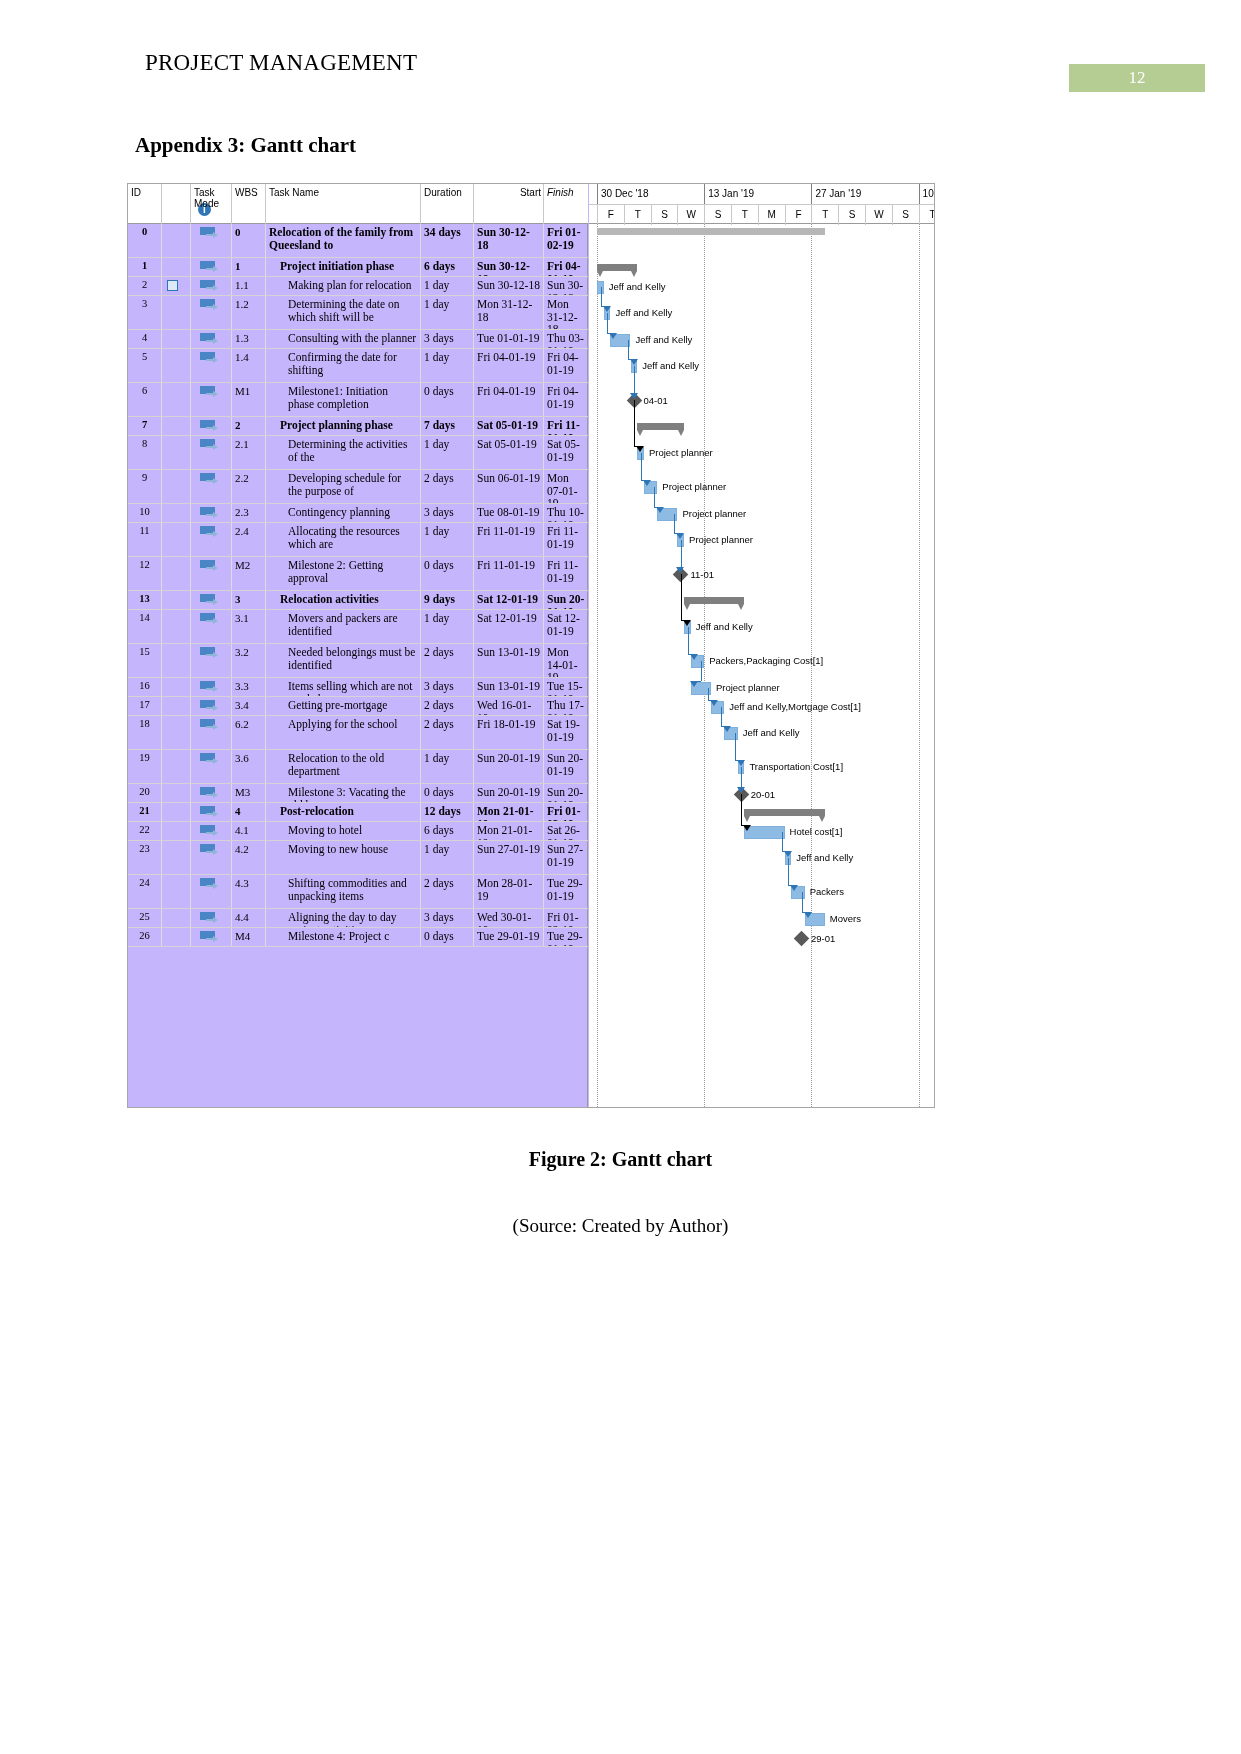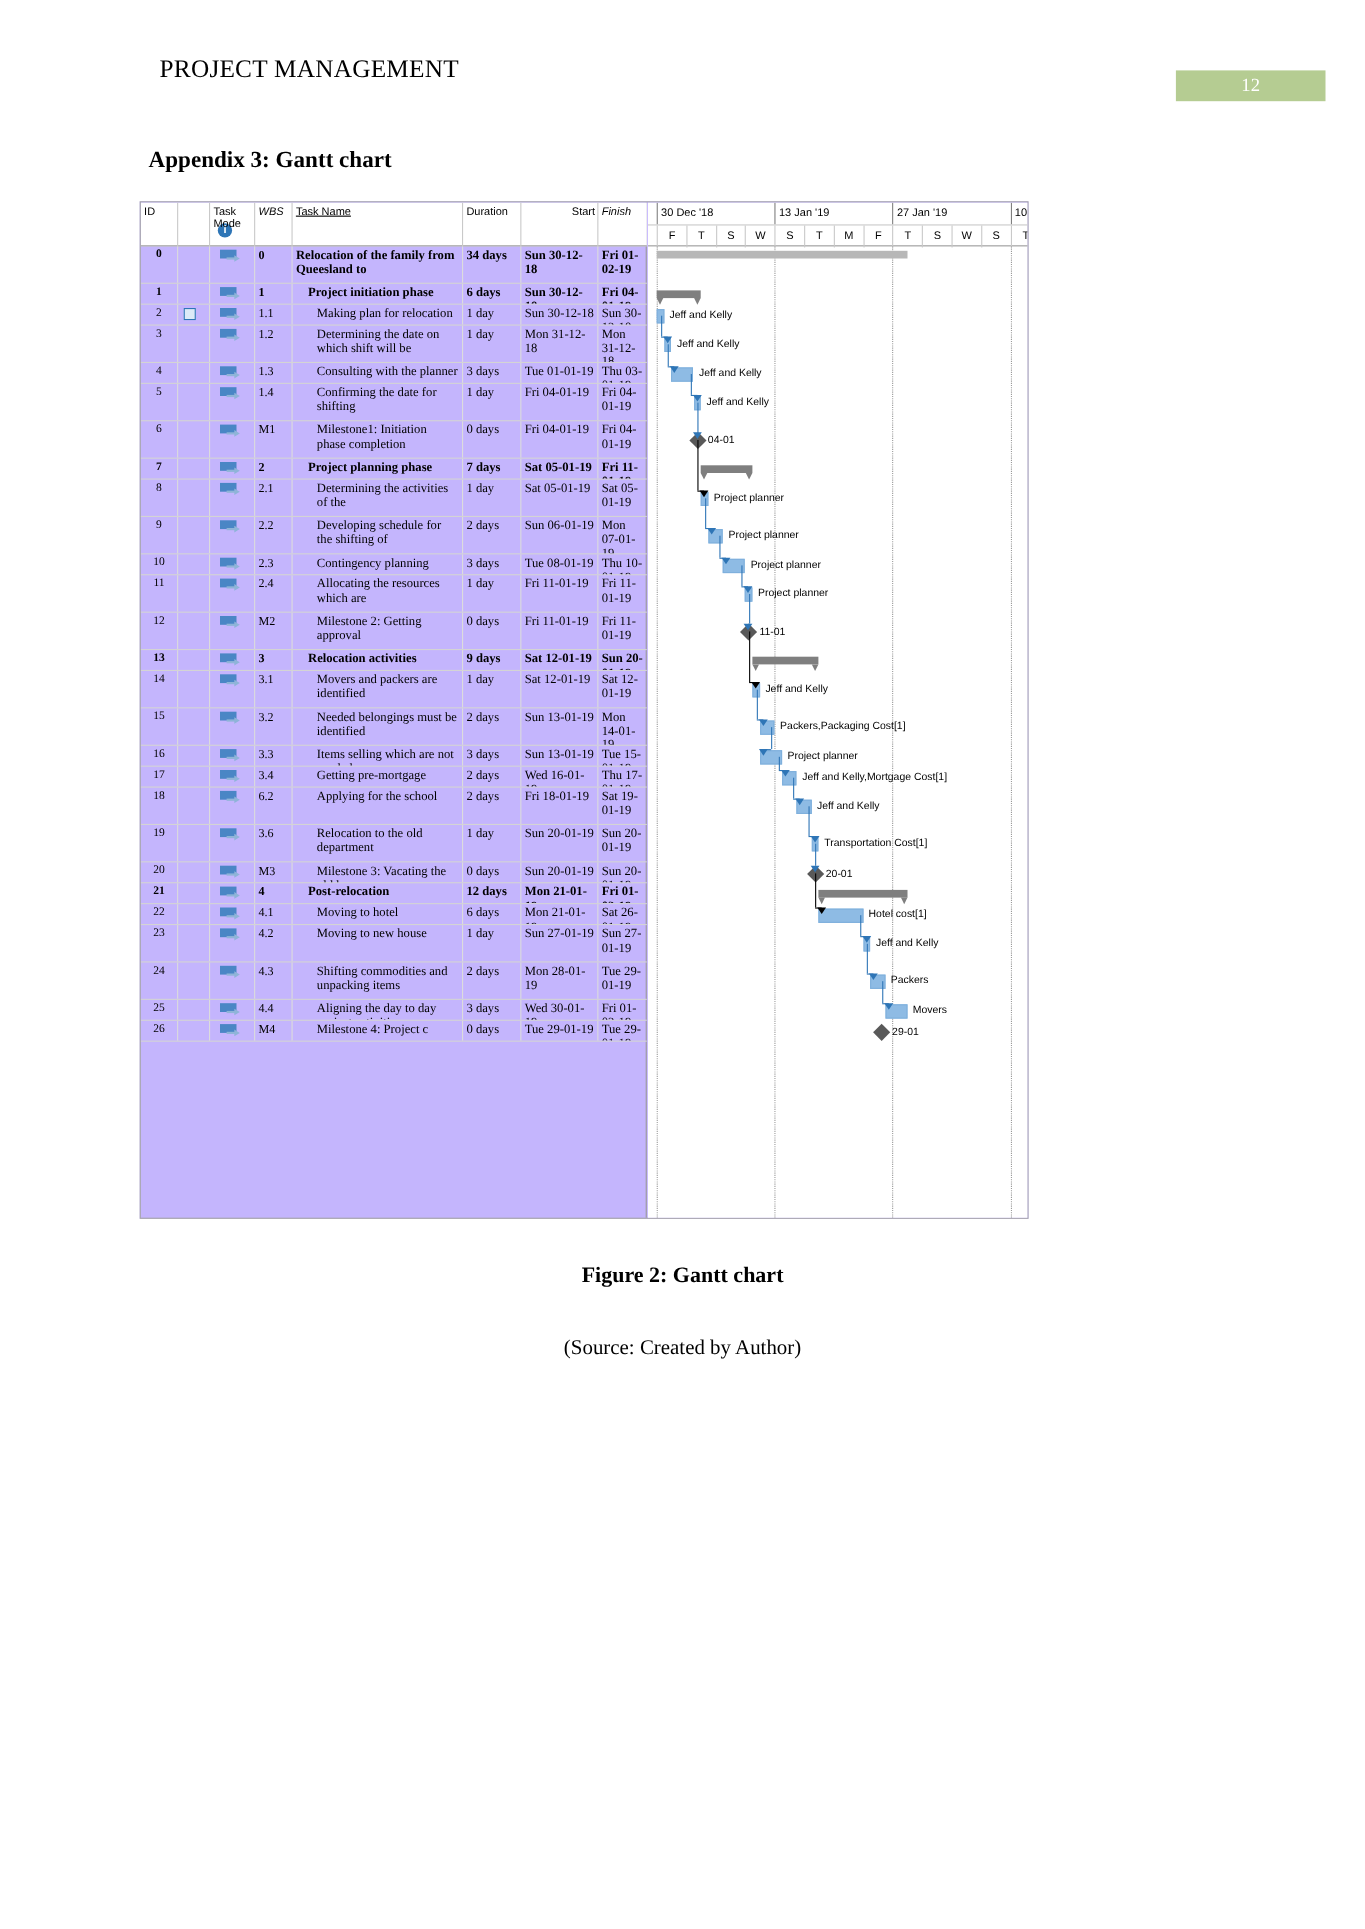--- a/index.html
+++ b/index.html
@@ -231,22 +231,22 @@
   <div class="grid-pane">
     <div class="grid-head">
       <div class="hc" style="left:0;width:34px;">ID</div>
       <div class="hc" style="left:34px;width:29px;">
         <div class="info-icon">i</div>
       </div>
       <div class="hc" style="left:63px;width:41px;">
         <span>Task</span><br>
         <span>Mode</span>
       </div>
-      <div class="hc" style="left:104px;width:34px;font-style:italic;">WBS</div>
-      <div class="hc" style="left:138px;width:155px;text-decoration:underline;">Task Name</div>
+      <div class="hc" style="left:104px;width:34px;">WBS</div>
+      <div class="hc" style="left:138px;width:155px;">Task Name</div>
       <div class="hc" style="left:293px;width:53px;">Duration</div>
       <div class="hc" style="left:346px;width:70px;text-align:right;">Start</div>
       <div class="hc" style="left:416px;width:44px;border-right:none;font-style:italic;">Finish</div>
     </div>
     <div id="grid-rows">
         <div class="row summary" style="top: 40px; height: 34px;">
           <div class="cell c-id">0</div>
           <div class="cell c-ind"></div>
           <div class="cell c-mode">
             <div class="mode-glyph"></div>
@@ -355,21 +355,21 @@
           <div class="cell c-start">Sat 05-01-19</div>
           <div class="cell c-fin">Sat 05-01-19</div>
         </div>
         <div class="row" style="top: 286px; height: 34px;">
           <div class="cell c-id">9</div>
           <div class="cell c-ind"></div>
           <div class="cell c-mode">
             <div class="mode-glyph"></div>
           </div>
           <div class="cell c-wbs">2.2</div>
-          <div class="cell c-name indent-2">Developing schedule for the shifting of</div>
+          <div class="cell c-name indent-2">Developing schedule for the purpose of</div>
           <div class="cell c-dur">2 days</div>
           <div class="cell c-start">Sun 06-01-19</div>
           <div class="cell c-fin">Mon 07-01-19</div>
         </div>
         <div class="row" style="top: 320px; height: 19px;">
           <div class="cell c-id">10</div>
           <div class="cell c-ind"></div>
           <div class="cell c-mode">
             <div class="mode-glyph"></div>
           </div>

